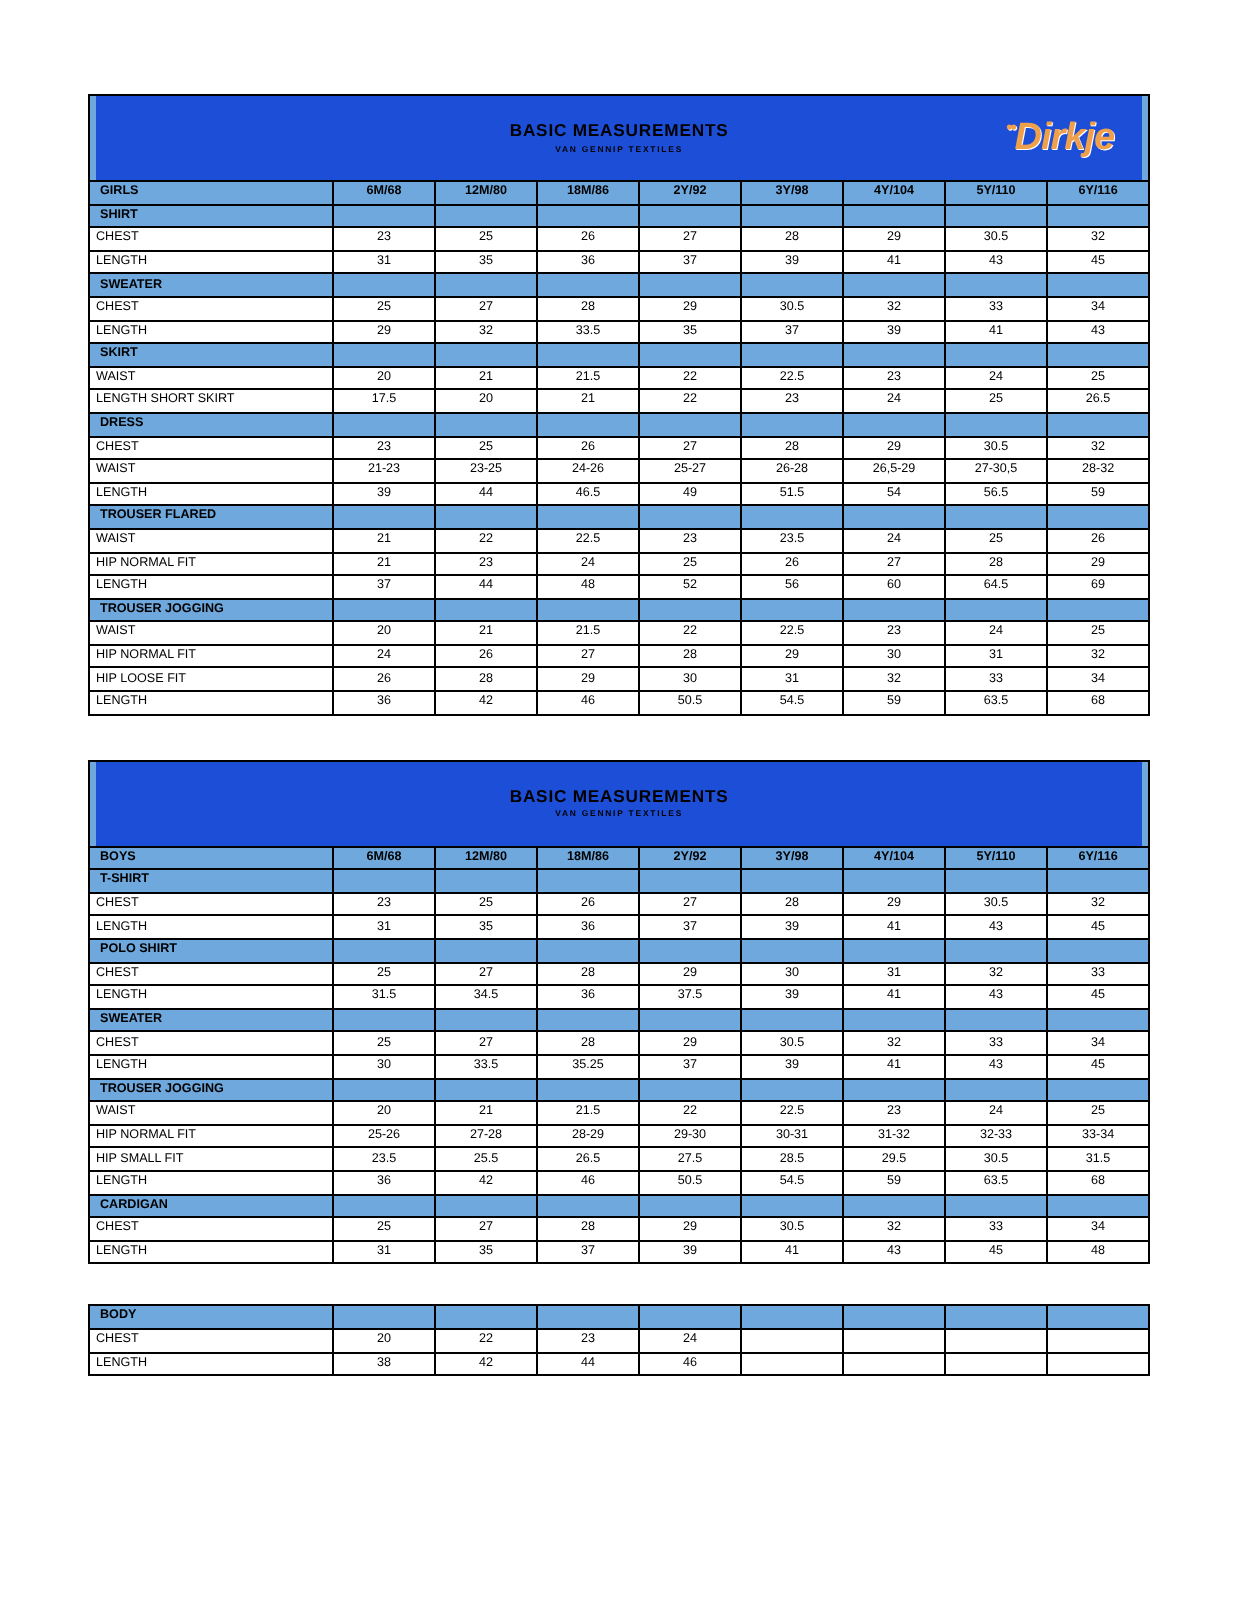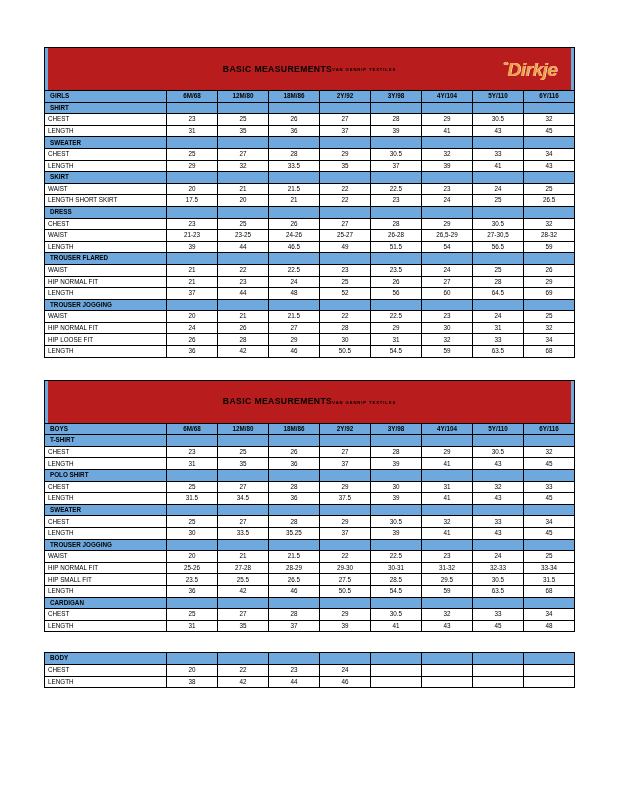--- a/index.html
+++ b/index.html
@@ -45,25 +45,25 @@
   col.c0 { width: 122px; }
   col.cd { width: 51px; }
 
   .title-row td {
     border: 0.6px solid #000;
     background: #6fa8dc;
     height: auto;
     padding: 0;
   }
   .title-band {
-    background: #b91c1c;
+    background: #1d4ed8;
     height: 42px;
     position: relative;
     display: flex;
-    flex-direction: row;
+    flex-direction: column;
     align-items: center;
     justify-content: center;
   }
   .title-main {
     font-size: 8.6px;
     font-weight: bold;
     letter-spacing: 0.4px;
     color: #000;
   }
   .title-sub {

